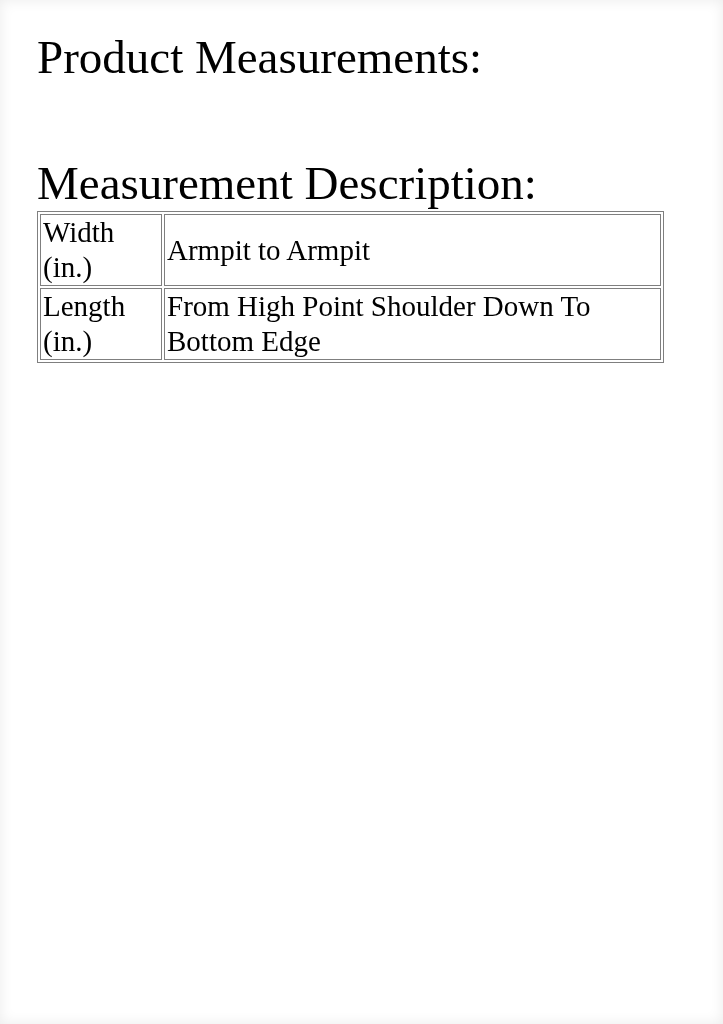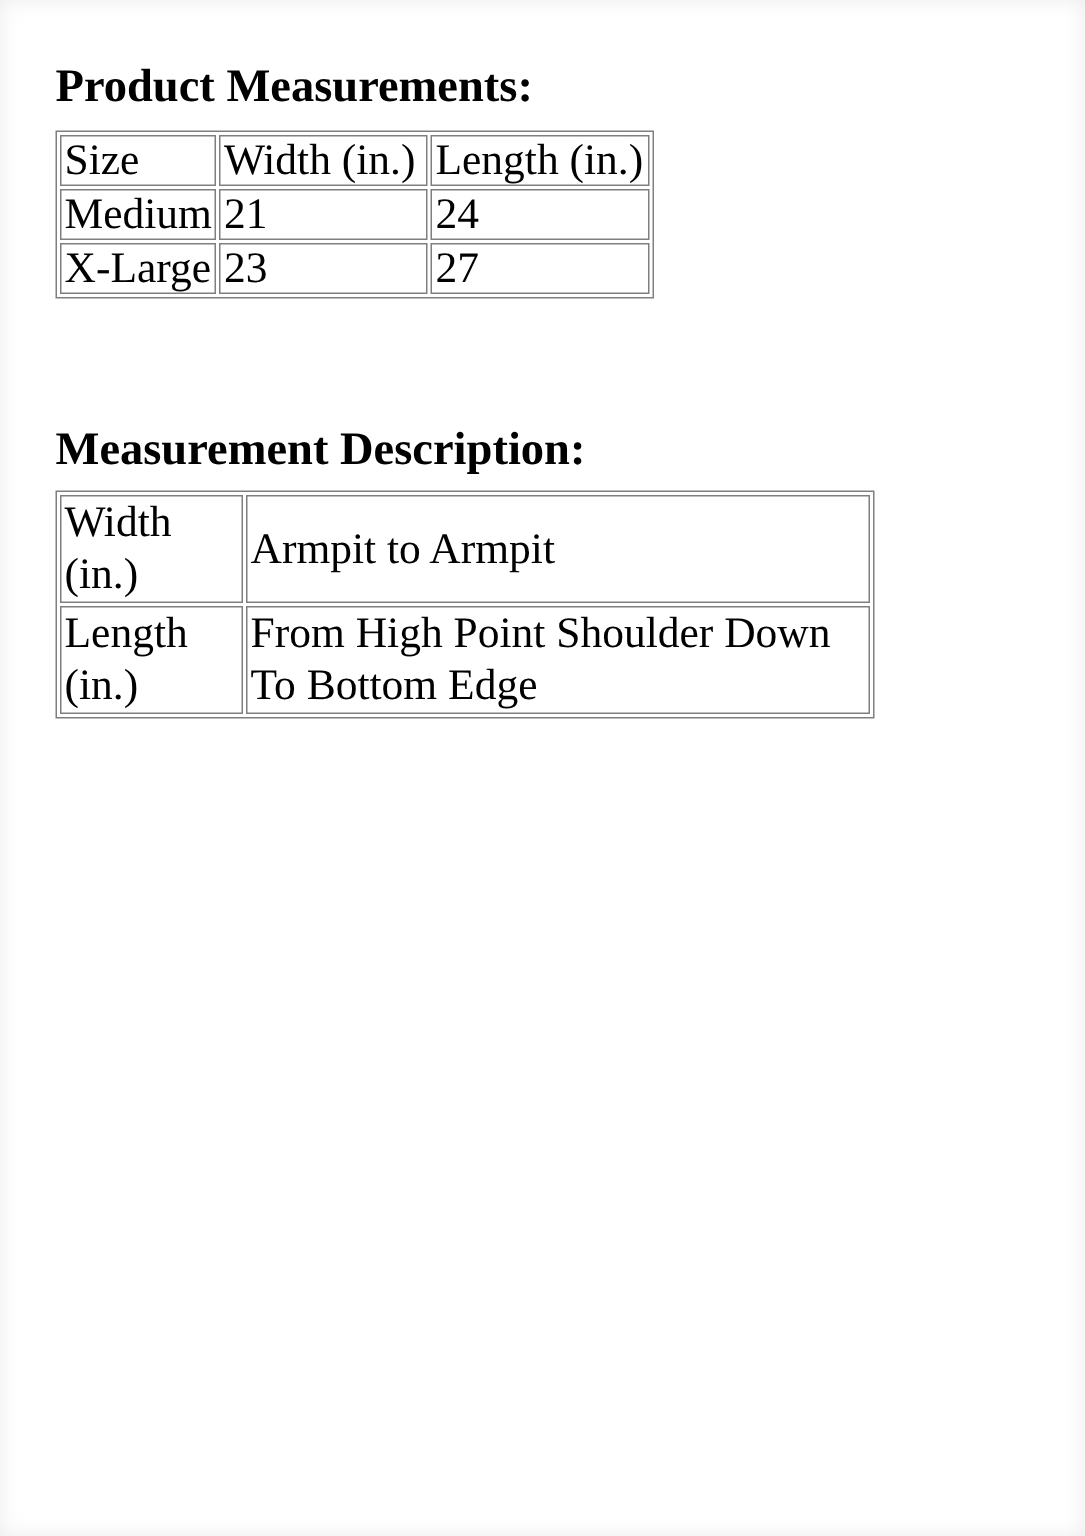--- a/index.html
+++ b/index.html
@@ -12,22 +12,22 @@
     background: #ffffff;
     font-family: "Liberation Serif", serif;
     color: #000000;
     box-shadow: inset 0 0 14px rgba(0,0,0,0.08);
     overflow: hidden;
   }
   .content {
     padding: 31px 0 0 37px;
   }
   .section-heading {
-    font-size: 31px;
-    font-weight: bold;
+    font-size: 47px;
+    font-weight: normal;
     line-height: 52px;
     margin: 0 0 4px 0;
     white-space: nowrap;
   }
   .section-heading.second {
     margin-top: 74px;
     margin-bottom: 2px;
   }
   table.grid-table {
     border-collapse: separate;
@@ -54,50 +54,29 @@
   }
   .col-size   { width: 102px; }
   .col-width  { width: 139px; }
   .col-length { width: 146px; }
   
   table.md-table td {
     height: 70px;
     line-height: 35px;
   }
   .col-term { width: 122px; }
-  .col-desc { width: 416px; }
+  .col-desc { width: 497px; }
 </style>
 </head>
 <body>
 
 <div class="content">
 
   <h1 class="section-heading">Product Measurements:</h1>
 
-  <table class="grid-table pm-table">
-    <thead>
-      <tr>
-        <th class="col-size">Size</th>
-        <th class="col-width">Width (in.)</th>
-        <th class="col-length">Length (in.)</th>
-      </tr>
-    </thead>
-    <tbody>
-      <tr>
-        <td>Medium</td>
-        <td>21</td>
-        <td>24</td>
-      </tr>
-      <tr>
-        <td>X-Large</td>
-        <td>23</td>
-        <td>27</td>
-      </tr>
-    </tbody>
-  </table>
 
   <h1 class="section-heading second">Measurement Description:</h1>
 
   <table class="grid-table md-table">
     <tbody>
       <tr>
         <td class="col-term">Width (in.)</td>
         <td class="col-desc">Armpit to Armpit</td>
       </tr>
       <tr>

